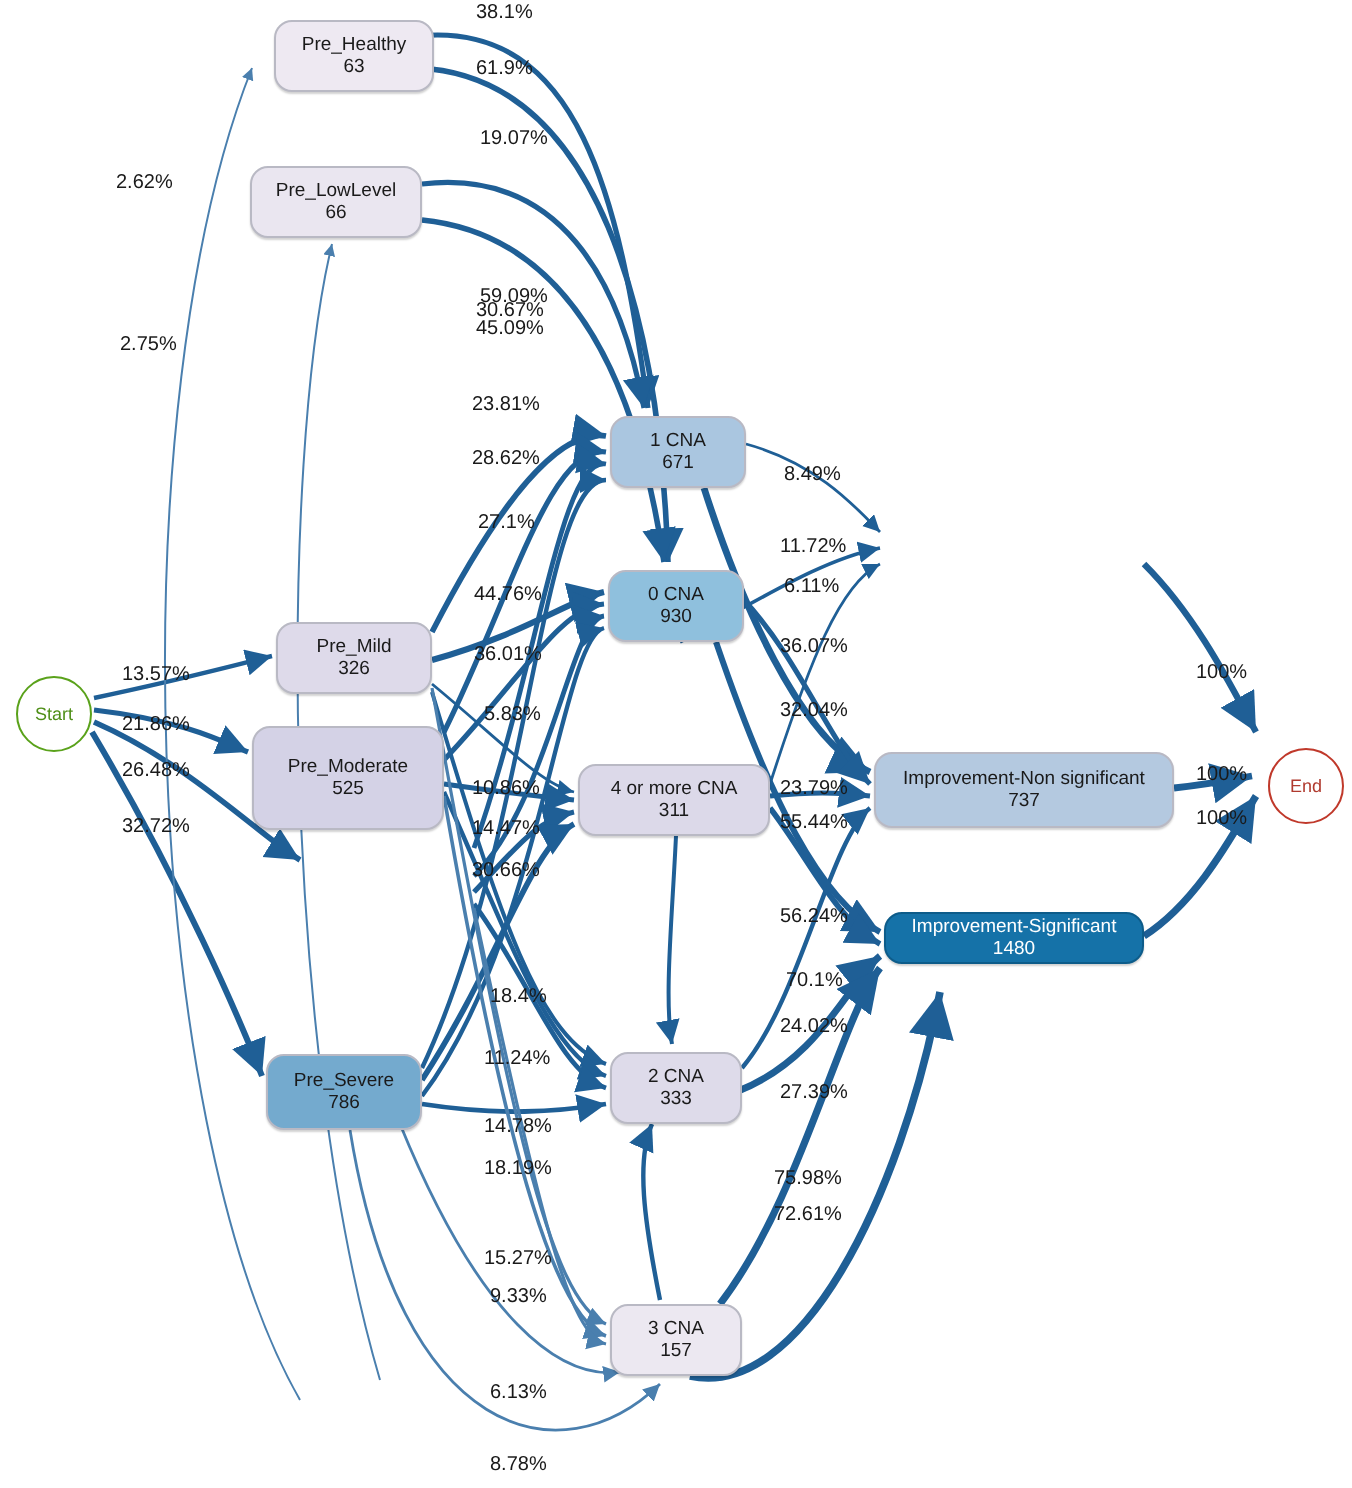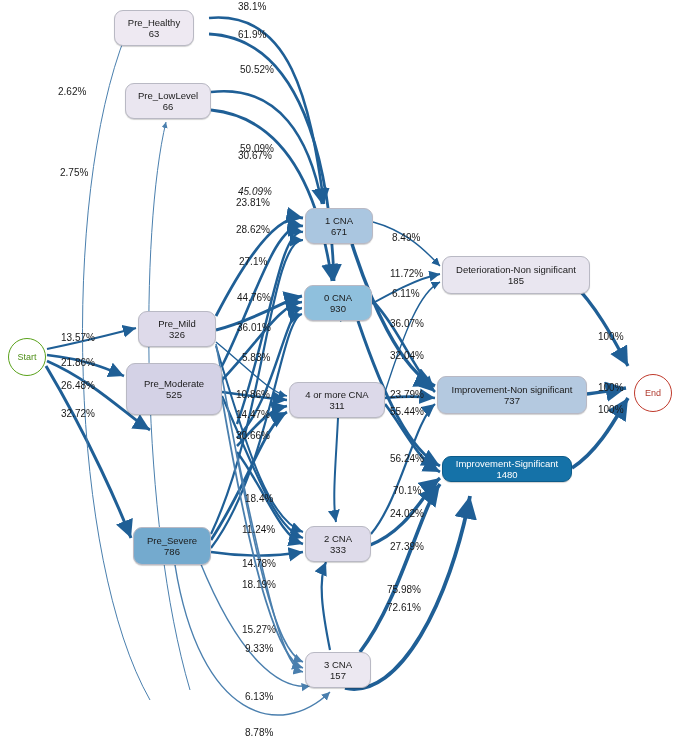--- a/index.html
+++ b/index.html
@@ -97,21 +97,21 @@
     </g>
   </svg>
 
   <div class="term start" style="left:8px;top:338px;width:38px;height:38px;">
     <span>Start</span>
   </div>
   <div class="term end" style="left:634px;top:374px;width:38px;height:38px;">
     <span>End</span>
   </div>
 
-  <div class="node" style="left:114px;top:10px;width:80px;height:36px;background:#eee9f2;">
+  <div class="node" style="left:137px;top:10px;width:80px;height:36px;background:#eee9f2;">
     <span class="nlabel">Pre_Healthy</span>
     <span class="ncount">63</span>
   </div>
   <div class="node" style="left:125px;top:83px;width:86px;height:36px;background:#eae6f0;">
     <span class="nlabel">Pre_LowLevel</span>
     <span class="ncount">66</span>
   </div>
   <div class="node" style="left:138px;top:311px;width:78px;height:36px;background:#dedaea;">
     <span class="nlabel">Pre_Mild</span>
     <span class="ncount">326</span>
@@ -137,41 +137,37 @@
     <span class="ncount">311</span>
   </div>
   <div class="node" style="left:305px;top:526px;width:66px;height:36px;background:#dedbea;">
     <span class="nlabel">2 CNA</span>
     <span class="ncount">333</span>
   </div>
   <div class="node" style="left:305px;top:652px;width:66px;height:36px;background:#ece8f1;">
     <span class="nlabel">3 CNA</span>
     <span class="ncount">157</span>
   </div>
-  <div class="node" style="left:442px;top:256px;width:148px;height:38px;background:#e9e6f0;">
-    <span class="nlabel">Deterioration-Non significant</span>
-    <span class="ncount">185</span>
-  </div>
   <div class="node" style="left:437px;top:376px;width:150px;height:38px;background:#b4c9e0;">
     <span class="nlabel">Improvement-Non significant</span>
     <span class="ncount">737</span>
   </div>
   <div class="node dark" style="left:442px;top:456px;width:130px;height:26px;background:#1572a8;border-color:#0d5c8a;">
     <span class="nlabel">Improvement-Significant</span>
     <span class="ncount">1480</span>
   </div>
 
   <div class="elabel" style="left:238px;top:1px;">38.1%</div>
   <div class="elabel" style="left:238px;top:29px;">61.9%</div>
-  <div class="elabel" style="left:240px;top:64px;">50.52%</div>
+  <div class="elabel" style="left:240px;top:64px;">19.07%</div>
   <div class="elabel" style="left:240px;top:106px;margin-top:37px;">59.09%</div>
   <div class="elabel" style="left:58px;top:86px;">2.62%</div>
   <div class="elabel" style="left:60px;top:167px;">2.75%</div>
   <div class="elabel" style="left:238px;top:150px;">30.67%</div>
-  <div class="elabel" style="left:238px;top:186px;font-style:italic;">45.09%</div>
+  <div class="elabel" style="left:238px;top:159px;">45.09%</div>
   <div class="elabel" style="left:236px;top:197px;">23.81%</div>
   <div class="elabel" style="left:236px;top:224px;">28.62%</div>
   <div class="elabel" style="left:239px;top:256px;">27.1%</div>
   <div class="elabel" style="left:237px;top:292px;">44.76%</div>
   <div class="elabel" style="left:237px;top:322px;">36.01%</div>
   <div class="elabel" style="left:242px;top:352px;">5.83%</div>
   <div class="elabel" style="left:236px;top:389px;">10.86%</div>
   <div class="elabel" style="left:236px;top:409px;">14.47%</div>
   <div class="elabel" style="left:236px;top:430px;">30.66%</div>
   <div class="elabel" style="left:61px;top:332px;">13.57%</div>

